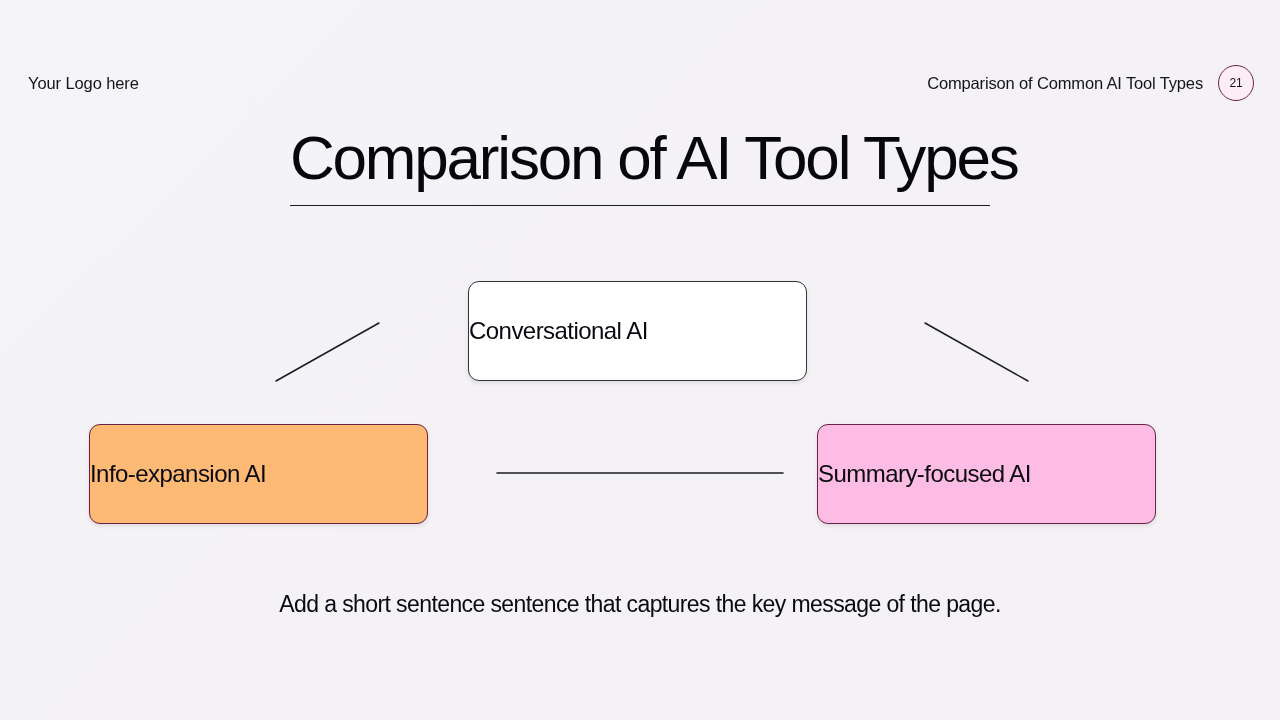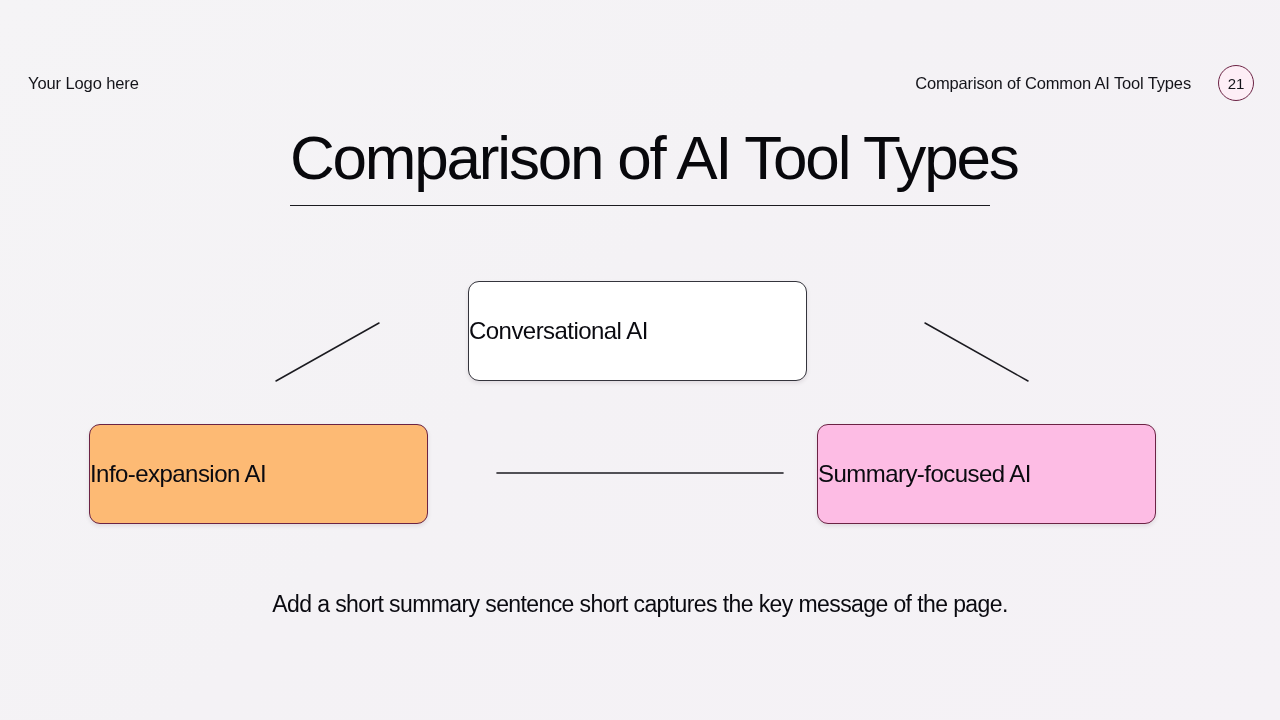--- a/index.html
+++ b/index.html
@@ -41,41 +41,41 @@
   .logo-text {
     font-size: 16.5px;
     font-weight: 400;
     color: #14141a;
     letter-spacing: -0.1px;
   }
 
   .header-right {
     display: flex;
     align-items: center;
-    gap: 27px;
+    gap: 15px;
     justify-content: flex-end;
   }
 
   .header-subtitle {
     font-size: 16.5px;
     font-weight: 400;
     color: #14141a;
     letter-spacing: -0.15px;
   }
 
   .page-badge {
     width: 36px;
     height: 36px;
     border-radius: 50%;
     border: 1.4px solid #6b2344;
     background: #fdeef6;
     display: flex;
     align-items: center;
     justify-content: center;
-    font-size: 15px;
+    font-size: 12px;
     font-weight: 400;
     color: #14141a;
     letter-spacing: -0.1px;
   }
 
   
   .title-block {
     position: absolute;
     top: 125px;
     left: 290px;
@@ -196,15 +196,15 @@
   </div>
 
   <div class="card card-left">
     <div class="card-label">Info-expansion AI</div>
   </div>
 
   <div class="card card-right">
     <div class="card-label">Summary-focused AI</div>
   </div>
 
-  <div class="summary">Add a short summary sentence short captures the key message of the page.</div>
+  <div class="summary">Add a short sentence sentence that captures the key message of the page.</div>
 
 </div>
 
 </body></html>

